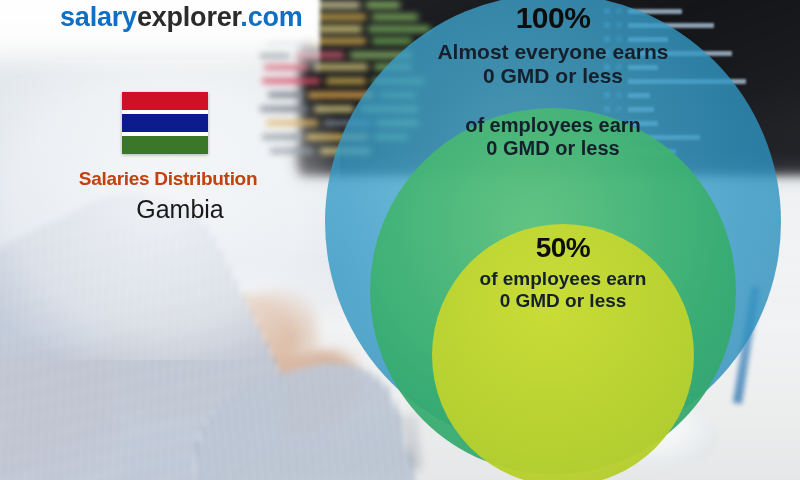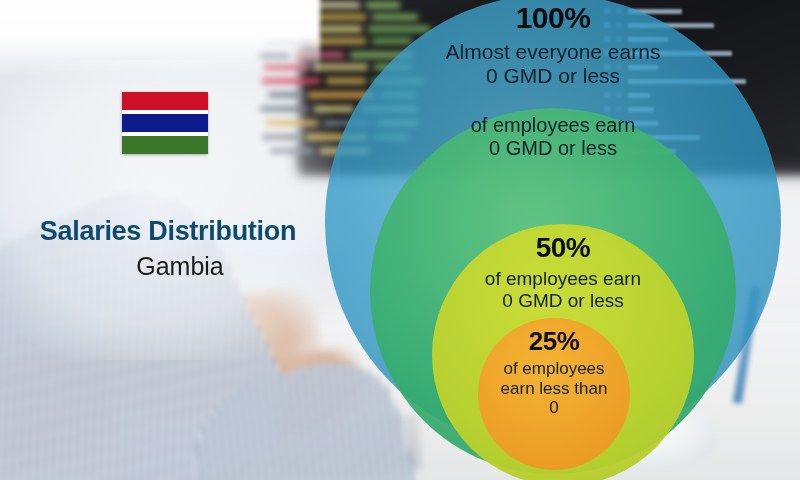--- a/index.html
+++ b/index.html
@@ -170,22 +170,22 @@
   .flag .b-blue  { top: 22px;  height: 18px; background: #0c1c8c; }
   .flag .b-w2    { top: 40px;  height: 4px;  background: #ffffff; }
   .flag .b-green { top: 44px;  height: 18px; background: #3a7728; }
 
   
   .left-text {
     position: absolute; left: 0px; top: 168px;
     width: 336px; text-align: center;
   }
   .t-title {
-    font-size: 27px; font-weight: bold; color: #0c4a6e;
-    line-height: 1.12; letter-spacing: -.3px; margin-top: 48px;
+    font-size: 19px; font-weight: bold; color: #c2410c;
+    line-height: 1.12; letter-spacing: -.3px;
   }
   .t-country {
     font-size: 25px; font-weight: normal; color: #1a1a1a;
     line-height: 1.3; margin-top: 4px; padding-left: 24px;
   }
   .t-job {
     font-size: 21px; font-weight: bold; color: #1573d4;
     line-height: 1.25; margin-top: 8px; letter-spacing: -.2px;
   }
   .t-note {
@@ -230,21 +230,21 @@
                 rgba(239,160,40,.97) 58%,
                 rgba(232,148,34,.98) 100%);
   }
 
   .pct {
     font-weight: bold;
     color: #0d0d0d;
     letter-spacing: -.5px;
     line-height: 1;
   }
-  .lines { color: #14202b; line-height: 1.16; font-weight: normal; }
+  .lines { color: #14202b; line-height: 1.16; font-weight: bold; }
 
   .c-100 .pct { font-size: 30px; padding-top: 9px; }
   .c-100 .lines { font-size: 21px; margin-top: 7px; }
 
   .c-75 .pct { font-size: 29px; padding-top: 9px; }
   .c-75 .lines { font-size: 20px; margin-top: 6px; }
 
   .c-50 .pct { font-size: 28px; padding-top: 10px; }
   .c-50 .lines { font-size: 19px; margin-top: 6px; }
 
@@ -345,20 +345,23 @@
     <div class="bg-hand2"></div>
     <div class="bg-sleeve"></div>
     <div class="bg-sleeve2"></div>
     <div class="bg-mouse"></div>
     <div class="bg-pen"></div>
 
     <div class="bg-header-fade"></div>
     <div class="bg-veil"></div>
   </div>
 
+  <div class="logo">
+    <span class="blue">salary</span><span class="dark">explorer</span><span class="blue">.com</span>
+  </div>
 
   <div class="flag">
     <div class="band b-red"></div>
     <div class="band b-w1"></div>
     <div class="band b-blue"></div>
     <div class="band b-w2"></div>
     <div class="band b-green"></div>
   </div>
 
   <div class="left-text">
@@ -384,23 +387,15 @@
     </div>
 
     <div class="circ c-50">
       <div class="pct">50%</div>
       <div class="lines">
         <div>of employees earn</div>
         <div>0 GMD or less</div>
       </div>
     </div>
 
-    <div class="circ c-25">
-      <div class="pct">25%</div>
-      <div class="lines">
-        <div>of employees</div>
-        <div>earn less than</div>
-        <div>0</div>
-      </div>
-    </div>
 
   </div>
 </div>
 
 </body></html>

